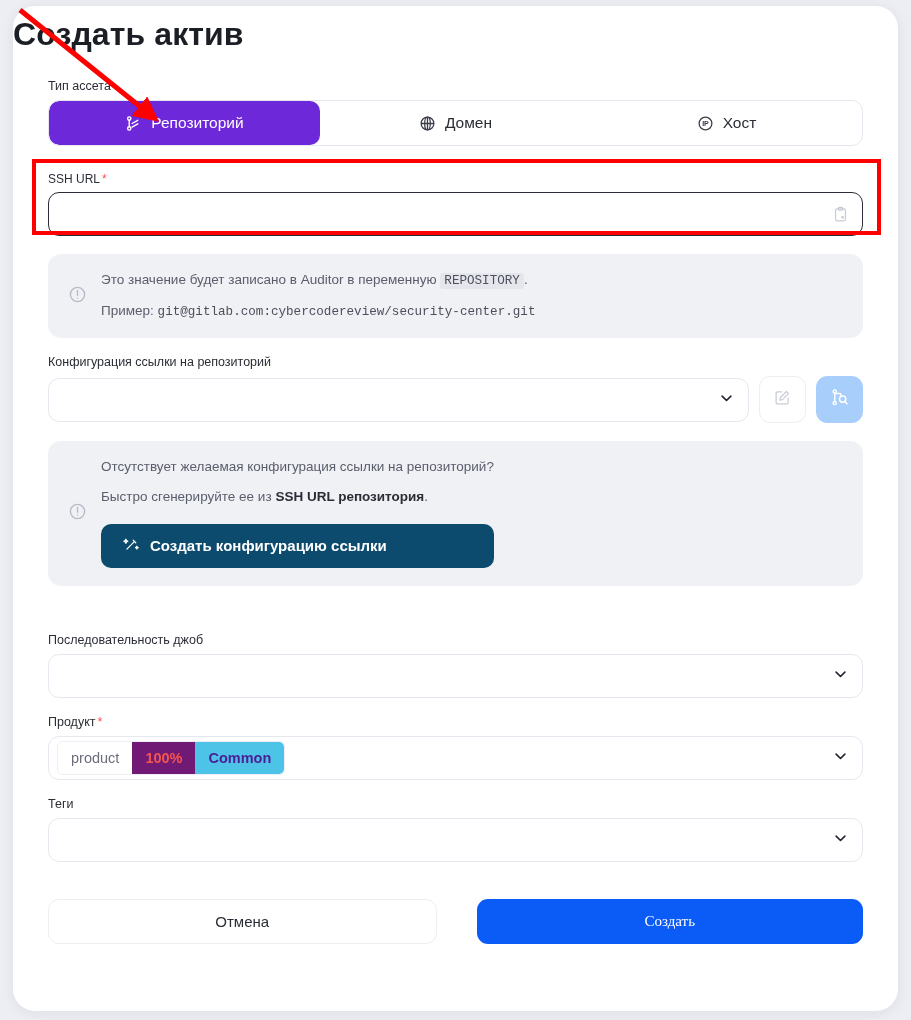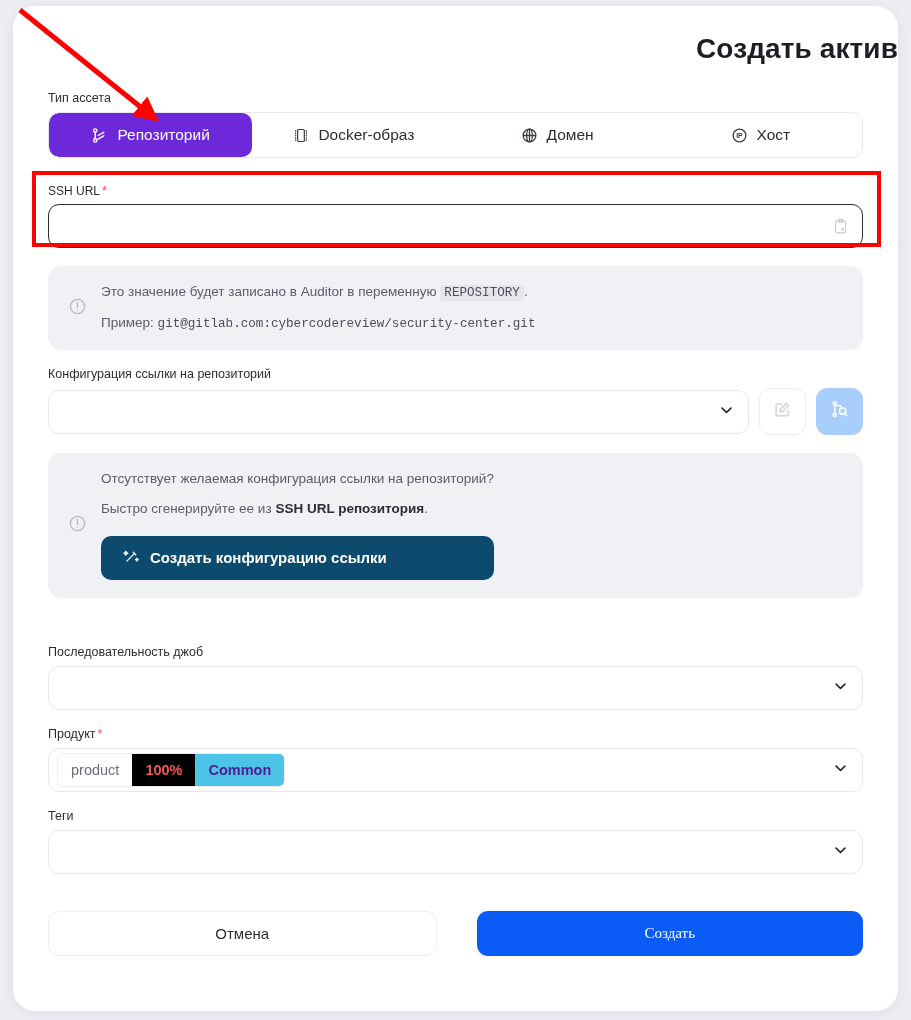--- a/index.html
+++ b/index.html
@@ -15,23 +15,23 @@
     position: absolute;
     left: 13px; top: 6px;
     width: 885px; height: 1005px;
     background: #ffffff;
     border-radius: 22px;
     box-shadow: 0 2px 14px rgba(30,35,60,0.07);
     overflow: hidden;
   }
 
   .title {
-    margin-top: 27px;
-    text-align: right;
-    font-size: 28px;
+    margin-top: 10px;
+    text-align: left;
+    font-size: 32px;
     font-weight: bold;
     color: #1c1e26;
     letter-spacing: .1px;
   }
 
   .form { padding: 0 35px; margin-top: 26px; }
 
   .field-label {
     font-size: 12.5px;
     color: #2b2d36;
@@ -175,21 +175,21 @@
   .chip {
     display: inline-flex;
     align-items: stretch;
     height: 34px;
     border-radius: 6px;
     overflow: hidden;
     border: 1px solid #eceef3;
   }
   .chip span { display: flex; align-items: center; padding: 0 13px; font-size: 14.5px; }
   .chip .c-name { background: #fff; color: #6b6e7b; }
-  .chip .c-pct { background: #000000; color: #f4564f; font-weight: bold; }
+  .chip .c-pct { background: #701a75; color: #f4564f; font-weight: bold; }
   .chip .c-tag { background: #4ec3e8; color: #4c1d95; font-weight: bold; }
 
   
   .footer { display: flex; gap: 40px; margin-top: 37px; padding-bottom: 30px; }
   .btn {
     flex: 1;
     height: 45px;
     border-radius: 11px;
     font-size: 15px;
     cursor: pointer;
@@ -220,30 +220,20 @@
               <circle cx="6" cy="5" r="2.3"></circle>
                 <circle cx="6" cy="19" r="2.3"></circle>
               <path d="M6 7.3v9.4"></path>
                 <path d="M18 7.5l-8 4.5"></path>
                 <path d="M18 12.5l-8 4.5"></path>
             </svg>
           </span>
           <span>Репозиторий</span>
         </div>
 
-        <div class="tab">
-          <span>
-            <svg width="16" height="17" viewBox="0 0 24 24" fill="none" stroke="#3a3d49" stroke-width="1.8">
-              <rect x="7" y="3" width="10" height="18" rx="1.4"></rect>
-              <path d="M4 4.5v1M4 8v1M4 11.5v1M4 15v1M4 18.5v1" stroke-linecap="round"></path>
-              <path d="M20 4.5v1M20 8v1M20 11.5v1M20 15v1M20 18.5v1" stroke-linecap="round"></path>
-            </svg>
-          </span>
-          <span>Docker-образ</span>
-        </div>
 
         <div class="tab">
           <span>
             <svg width="17" height="17" viewBox="0 0 24 24" fill="none" stroke="#3a3d49" stroke-width="1.8">
               <circle cx="12" cy="12" r="9"></circle>
                 <path d="M3 12h18"></path>
                 <ellipse cx="12" cy="12" rx="4" ry="9"></ellipse>
                 <path d="M12 3v18"></path>
             </svg>
           </span>

